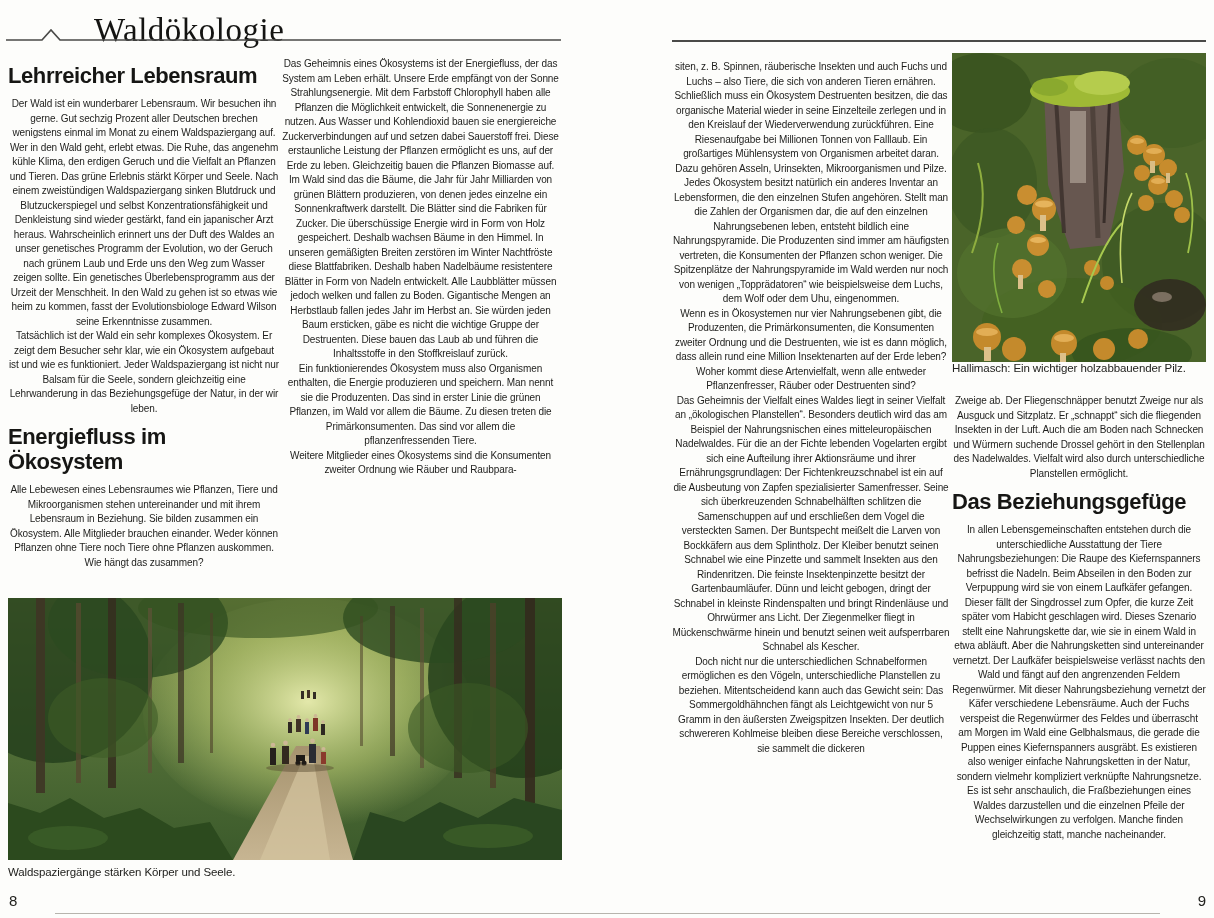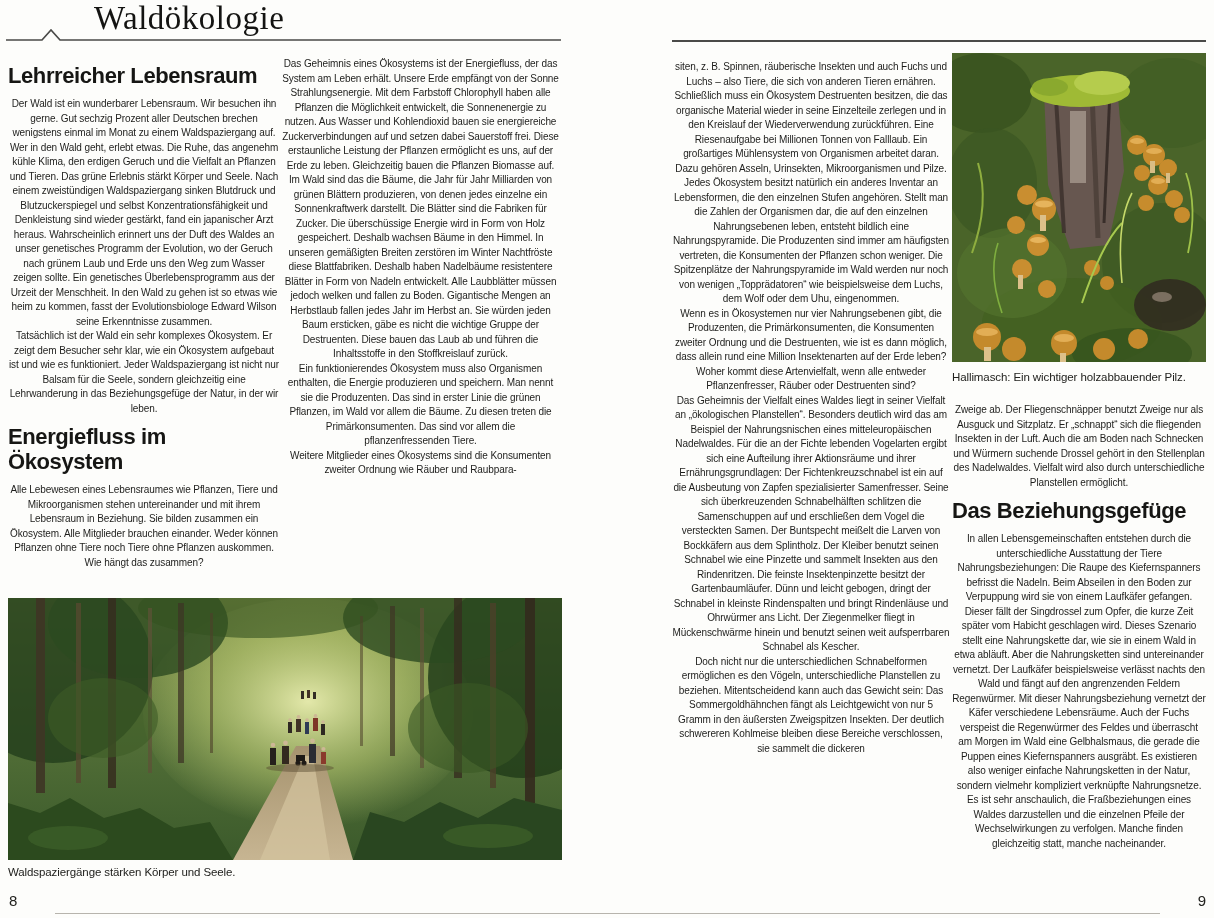--- a/index.html
+++ b/index.html
@@ -1,19 +1,19 @@
 <!DOCTYPE html>
 <html lang="de"><head>
 <meta charset="utf-8">
 <style>
   *{margin:0;padding:0;box-sizing:border-box}
   html,body{width:1214px;height:918px;background:#fdfdfb}
   body{position:relative;font-family:"Liberation Sans",sans-serif;color:#1d1d1b;overflow:hidden}
 
-  .chapter-title{position:absolute;left:94px;top:0;font-family:"Liberation Serif",serif;
+  .chapter-title{position:absolute;left:94px;top:12px;font-family:"Liberation Serif",serif;
     font-weight:400;font-size:33px;letter-spacing:.5px;color:#141412}
   .rule-left{position:absolute;left:6px;top:27px;width:556px;height:16px}
   .rule-right{position:absolute;left:672px;top:40px;width:534px;height:2px;background:#4a4a48}
 
   .col{position:absolute;overflow:hidden}
   .col-l1{left:8px;top:55px;width:272px;height:540px}
   .col-l2{left:282px;top:57px;width:277px;height:540px}
   .col-r1{left:672px;top:60px;width:278px;height:835px}
   .col-r2{left:952px;top:53px;width:254px;height:848px}
 
@@ -21,21 +21,21 @@
     hyphens:auto;-webkit-hyphens:auto;overflow-wrap:break-word;color:#1d1d1b}
   p.body b{font-weight:400}
   h2.sec{font-size:22px;line-height:25px;letter-spacing:-.4px;font-weight:700;color:#161614;margin:8px 0 9px}
   .h-gap{margin-top:28px}
 
   figure{display:block}
   .photo-left{position:absolute;left:8px;top:598px;width:554px;height:262px;overflow:hidden}
   .caption{font-size:11.5px;letter-spacing:-.1px;color:#22221f}
   .cap-left{position:absolute;left:8px;top:866px}
   .photo-r2{width:254px;height:309px;overflow:hidden}
-  .cap-r2{margin-top:9px}
+  .cap-r2{}
   .col-r2 p.first{margin-top:20px}
 
   .pagenum{position:absolute;top:892px;font-size:15px;color:#22221f}
   .pagenum.pn-left{left:9px}
   .pagenum.pn-right{right:8px}
   .scan-line{position:absolute;left:55px;top:913px;width:1105px;height:1px;background:#b7b4ad}
 </style>
 </head>
 <body>
 

